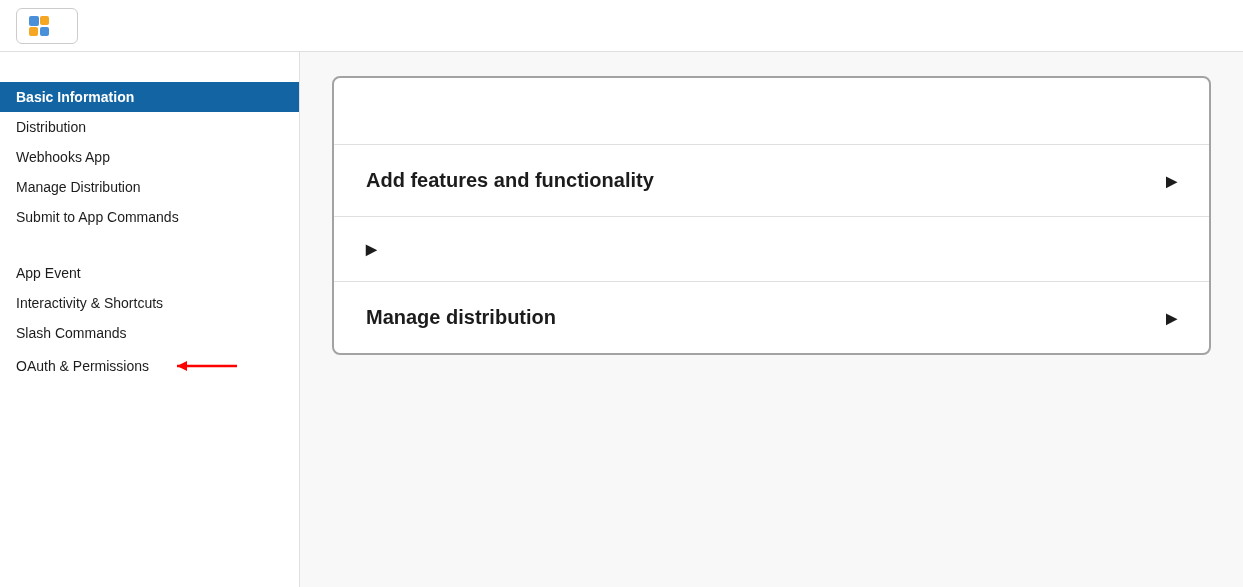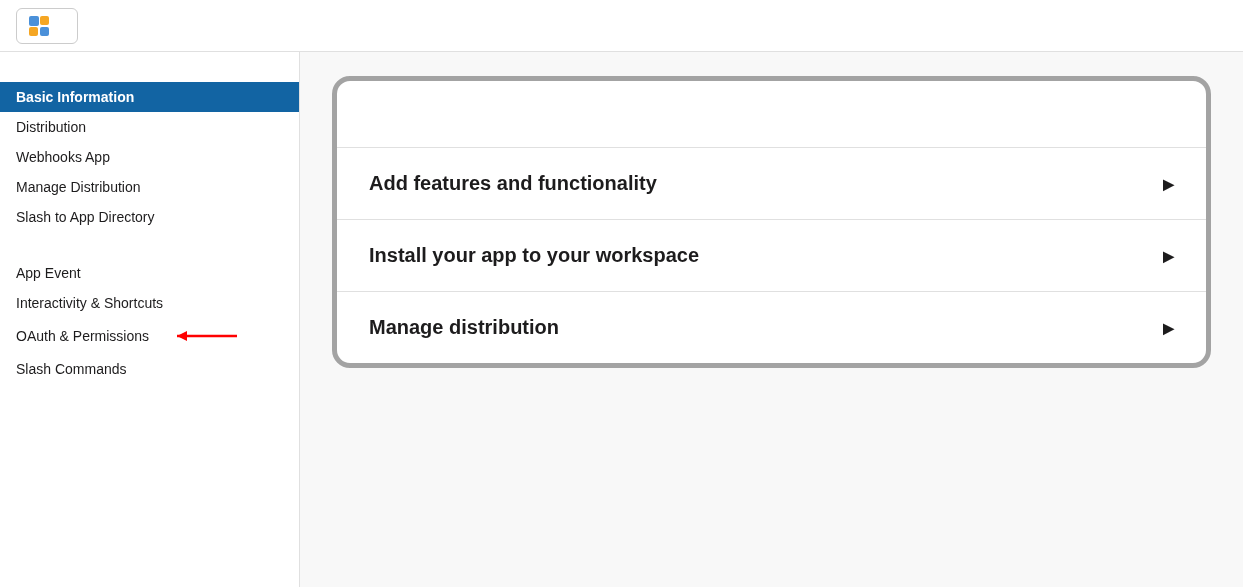--- a/index.html
+++ b/index.html
@@ -89,22 +89,22 @@
     
     .main-content {
       flex: 1;
       padding: 24px 32px;
       overflow-y: auto;
       background: #f8f8f8;
     }
 
     .content-card {
       background: #fff;
-      border: 5px solid #a3a3a3;
-      border-radius: 18px;
+      border: 2px solid #a3a3a3;
+      border-radius: 8px;
       padding: 0;
       max-width: 900px;
     }
 
     .card-section {
       padding: 28px 32px;
       border-bottom: 1px solid #e0e0e0;
     }
 
     .card-section:last-child {
@@ -177,56 +177,55 @@
 <div class="layout">
 
   <nav class="sidebar">
     <div class="sidebar-section-title"></div>
 
     <div id="settings-items">
         <a class="sidebar-item active">Basic Information</a>
         <a class="sidebar-item">Distribution</a>
         <a class="sidebar-item">Webhooks App</a>
         <a class="sidebar-item">Manage Distribution</a>
-        <a class="sidebar-item">Slash to App Directory</a>
+        <a class="sidebar-item">Submit to App Commands</a>
       </div>
 
     <div class="sidebar-section-title" style="margin-top:12px;"></div>
 
     <div id="features-items">
         <div class="sidebar-item" style="position: relative;">App Event</div>
         <div class="sidebar-item" style="position: relative;">Interactivity &amp; Shortcuts</div>
+        <div class="sidebar-item" style="position: relative;">Slash Commands</div>
         <div class="sidebar-item" style="position: relative; display: flex; align-items: center;">
           <span>OAuth &amp; Permissions</span>
           <span style="margin-left: 18px; display: inline-flex; align-items: center;">
             <svg width="80" height="22" viewBox="0 0 80 22">
       <line x1="70" y1="11" x2="10" y2="11" stroke="red" stroke-width="2.5"></line>
       <polygon points="10,11 20,6 20,16" fill="red"></polygon>
     </svg>
           </span>
         </div>
-        <div class="sidebar-item" style="position: relative;">Slash Commands</div>
       </div>
   </nav>
 
   <main class="main-content">
     <div class="content-card">
 
       <div class="card-section">
         <div class="card-section-title"></div>
         <p class="card-section-desc"></p>
       </div>
 
       <div id="main-sections">
           <div class="card-section-row">
             <span class="card-section-row-title">Add features and functionality</span>
             <span class="chevron-right">▶</span>
           </div>
           <div class="card-section-row">
-            <span class="card-section-row-title">Install your app to your workspace</span>
             <span class="chevron-right">▶</span>
           </div>
           <div class="card-section-row">
             <span class="card-section-row-title">Manage distribution</span>
             <span class="chevron-right">▶</span>
           </div>
         </div>
 
     </div>
   </main>

